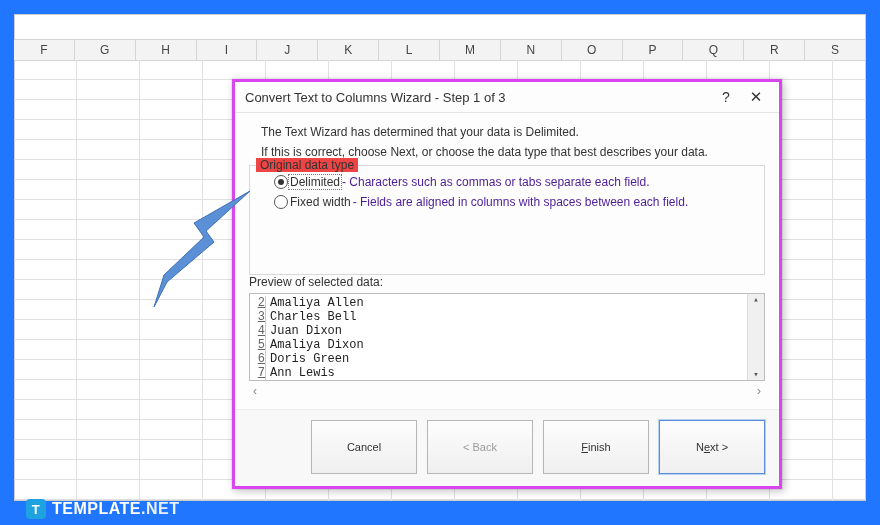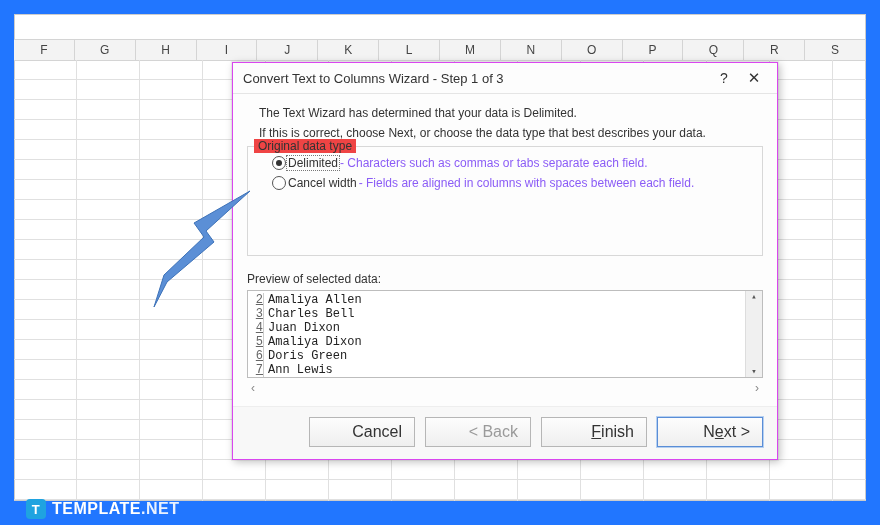--- a/index.html
+++ b/index.html
@@ -47,24 +47,24 @@
     right: 0;
     bottom: 0;
     background-image:
       repeating-linear-gradient(to right, transparent 0 62px, #e0e0e0 62px 63px),
       repeating-linear-gradient(to bottom, transparent 0 19px, #e0e0e0 19px 20px);
   }
   
   .dialog {
     position: absolute;
     left: 218px;
-    top: 48px;
+    top: 65px;
     width: 544px;
     background: #fdfdfd;
-    border: 1px solid #d946ef;
+    border: 3px solid #d946ef;
     box-shadow: 2px 2px 8px rgba(0,0,0,.25), 0 0 0 1px rgba(0,0,0,.05);
     font-size: 12px;
     color: #333;
   }
   .dlg-title {
     display: flex;
     align-items: center;
     padding: 6px 8px 6px 10px;
     font-size: 13px;
     border-bottom: 1px solid #e5e5e5;
@@ -113,22 +113,22 @@
     background: #fff;
   }
   .radio.checked::after {
     content: "";
     width: 6px; height: 6px;
     background: #333;
     border-radius: 50%;
   }
   .radio-label { border: 1px dotted transparent; padding: 0 1px; }
   .radio-label.focused { border-color: #777; }
-  .radio-desc { color: #8b5cf6; }
-  .preview-label { margin-top: 16px; margin-bottom: 4px; }
+  .radio-desc { color: #4c1d95; }
+  .preview-label { margin-bottom: 4px; }
   .preview-box {
     border: 1px solid #bdbdbd;
     background: #fff;
     height: 86px;
     position: relative;
     font-family: "Consolas","Courier New",monospace;
     font-size: 12px;
     color: #222;
     display: flex;
   }
@@ -173,25 +173,25 @@
   .dlg-buttons {
     display: flex;
     justify-content: flex-end;
     gap: 10px;
     padding: 10px 14px 12px;
     border-top: 1px solid #eee;
     background: #f8f8f8;
   }
   .btn {
     min-width: 80px;
-    padding: 5px 12px;
-    text-align: right;
+    padding: 20px 12px;
+    text-align: center;
     border: 1px solid #b6b6b6;
     background: linear-gradient(#fdfdfd,#efefef);
-    font-size: 16px;
+    font-size: 11px;
     color: #333;
   }
   .btn.primary { border-color: #5a8dd6; box-shadow: 0 0 0 1px #b5d0f1; }
   .btn.disabled { color: #9a9a9a; }
   .underline { text-decoration: underline; }
   
   .arrow {
     position: absolute;
     left: 128px;
     top: 165px;
@@ -262,21 +262,21 @@
         <span class="legend">Original data type</span>
 
         <div id="radios">
             <div class="radio-row">
               <span class="radio checked"></span>
               <span class="radio-label focused">Delimited</span>
               <span class="radio-desc">-  Characters such as commas or tabs separate each field.</span>
             </div>
             <div class="radio-row">
               <span class="radio"></span>
-              <span class="radio-label">Cancel width</span>
+              <span class="radio-label">Fixed width</span>
               <span class="radio-desc">-  Fields are aligned in columns with spaces between each field.</span>
             </div>
           </div>
         <div style="height:48px"></div>
       </div>
 
       <div class="preview-label">Preview of selected data:</div>
       <div class="preview-box">
         <div class="preview-content" id="preview"><div class="row"><span class="num">2</span><span>Amaliya Allen</span></div><div class="row"><span class="num">3</span><span>Charles Bell</span></div><div class="row"><span class="num">4</span><span>Juan Dixon</span></div><div class="row"><span class="num">5</span><span>Amaliya Dixon</span></div><div class="row"><span class="num">6</span><span>Doris Green</span></div><div class="row"><span class="num">7</span><span>Ann Lewis</span></div></div>
         <div class="vscroll">

